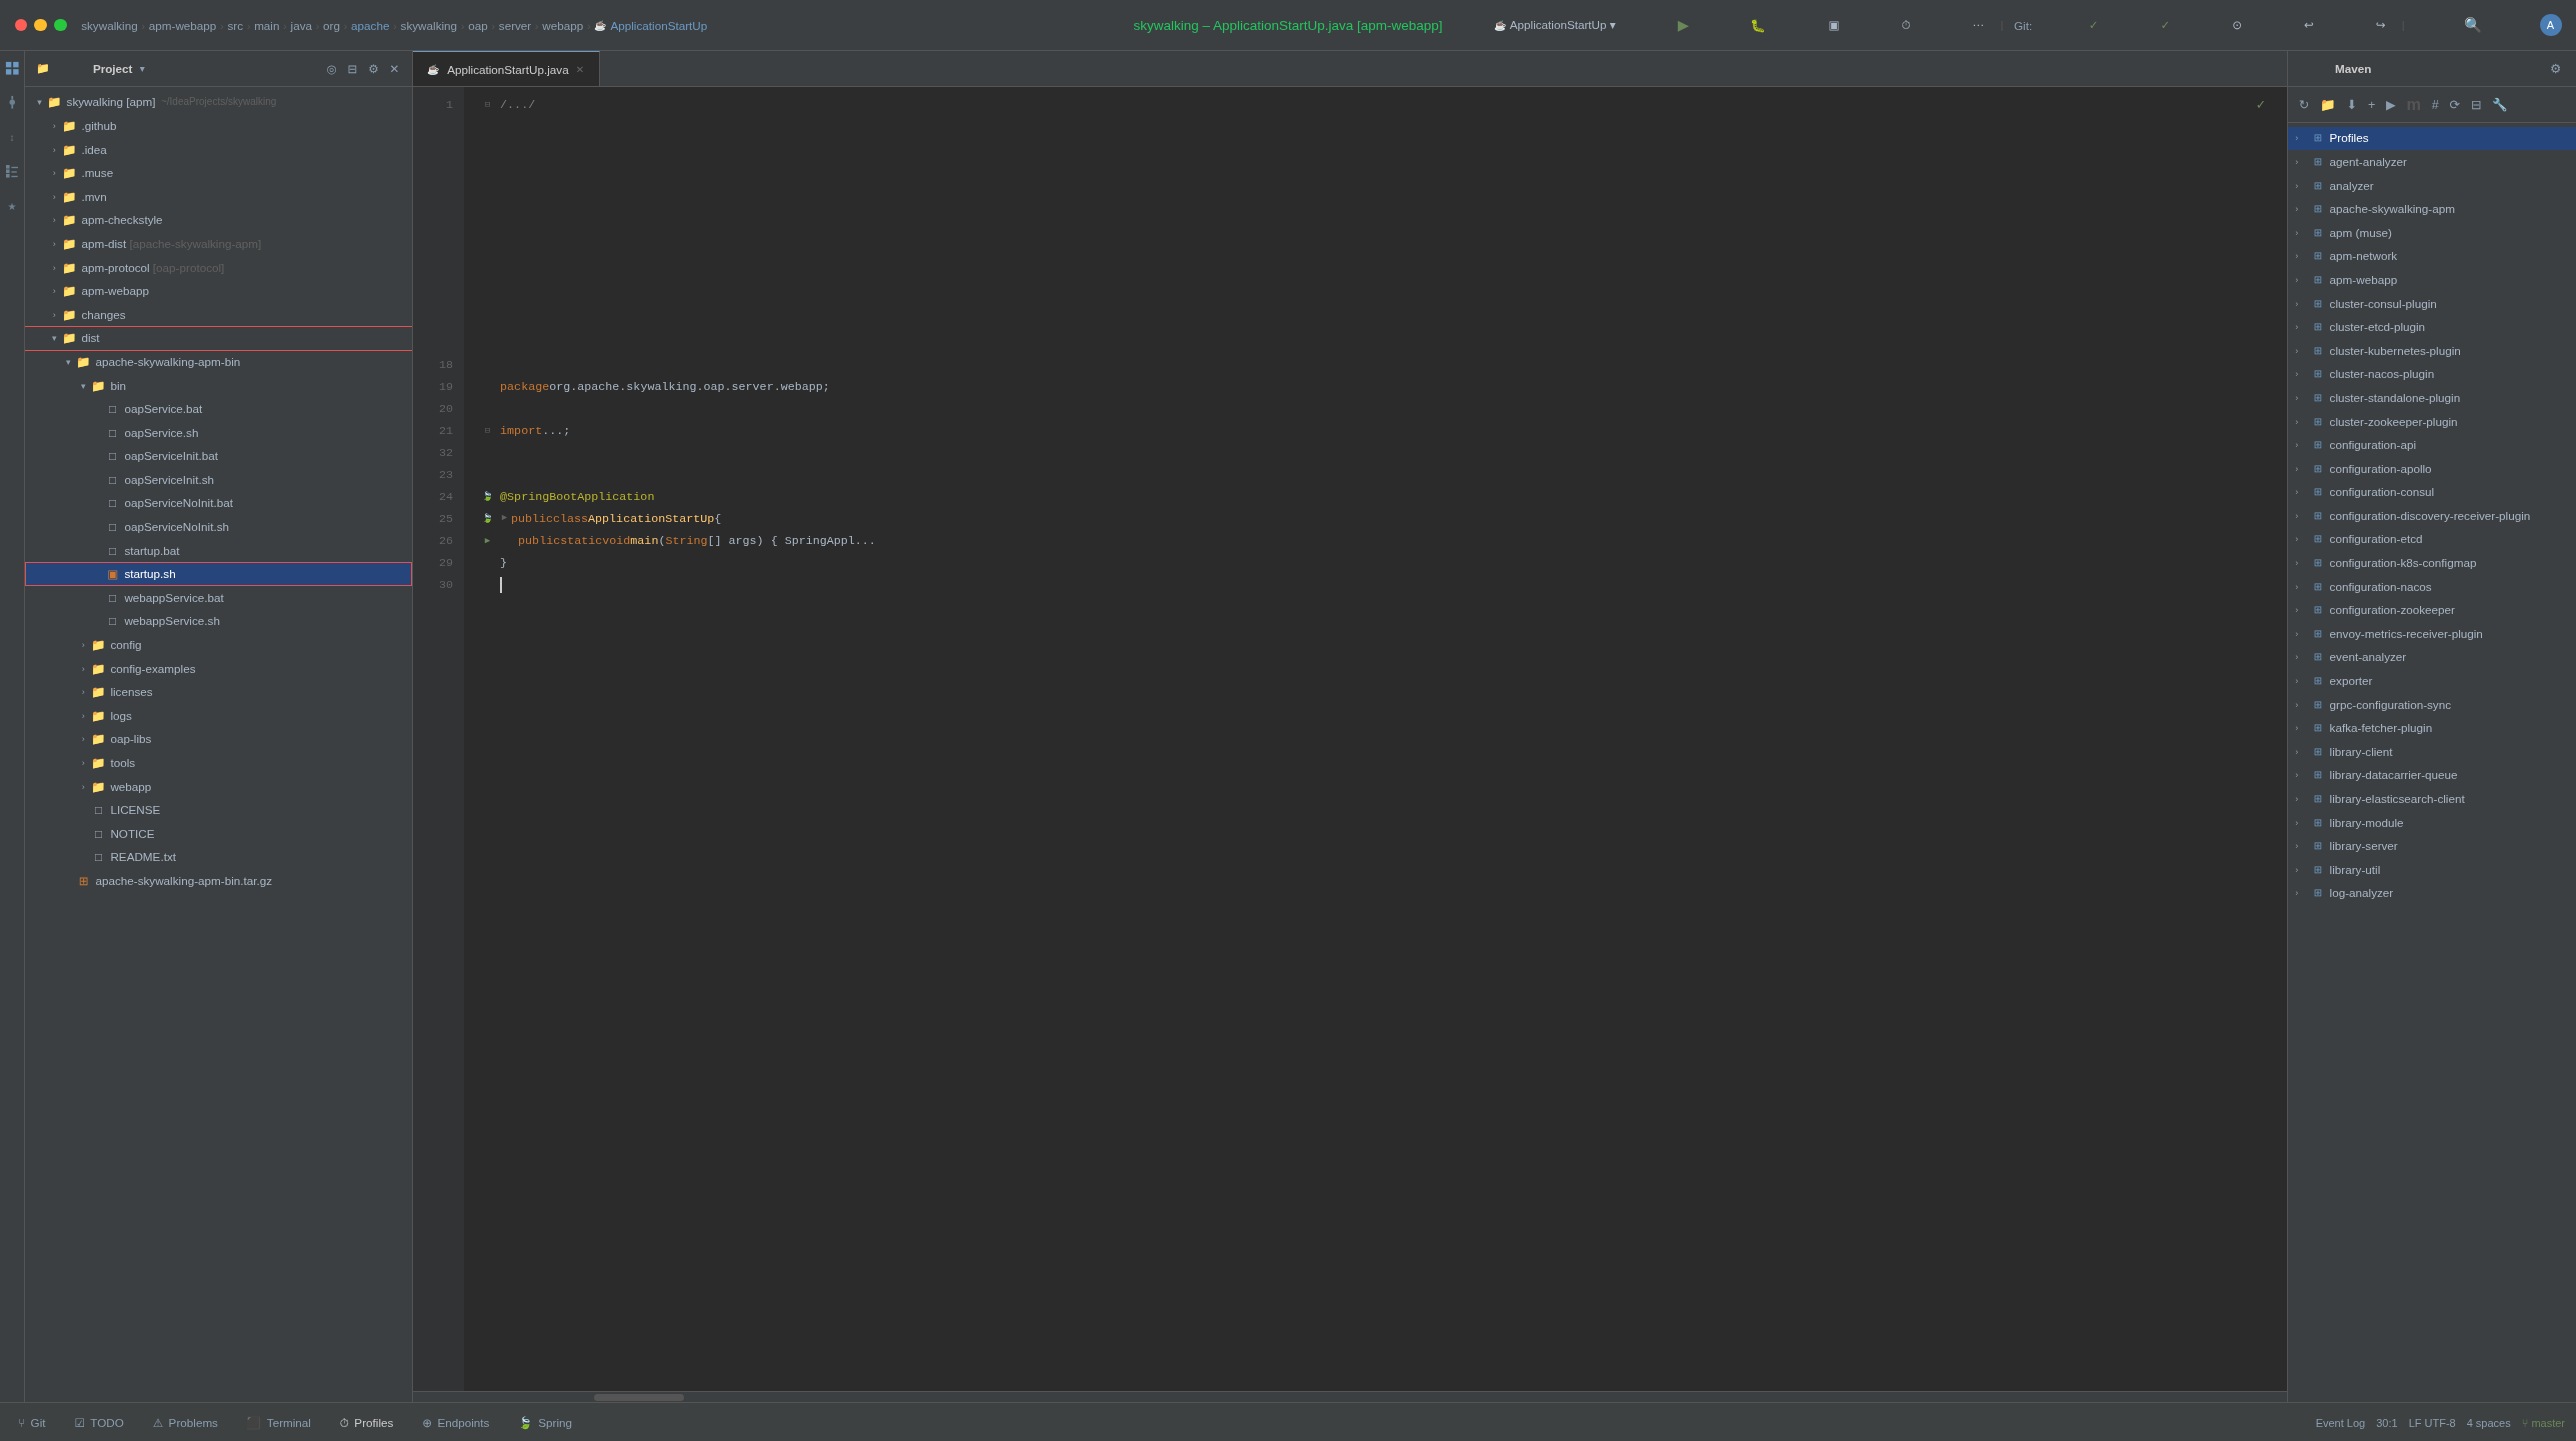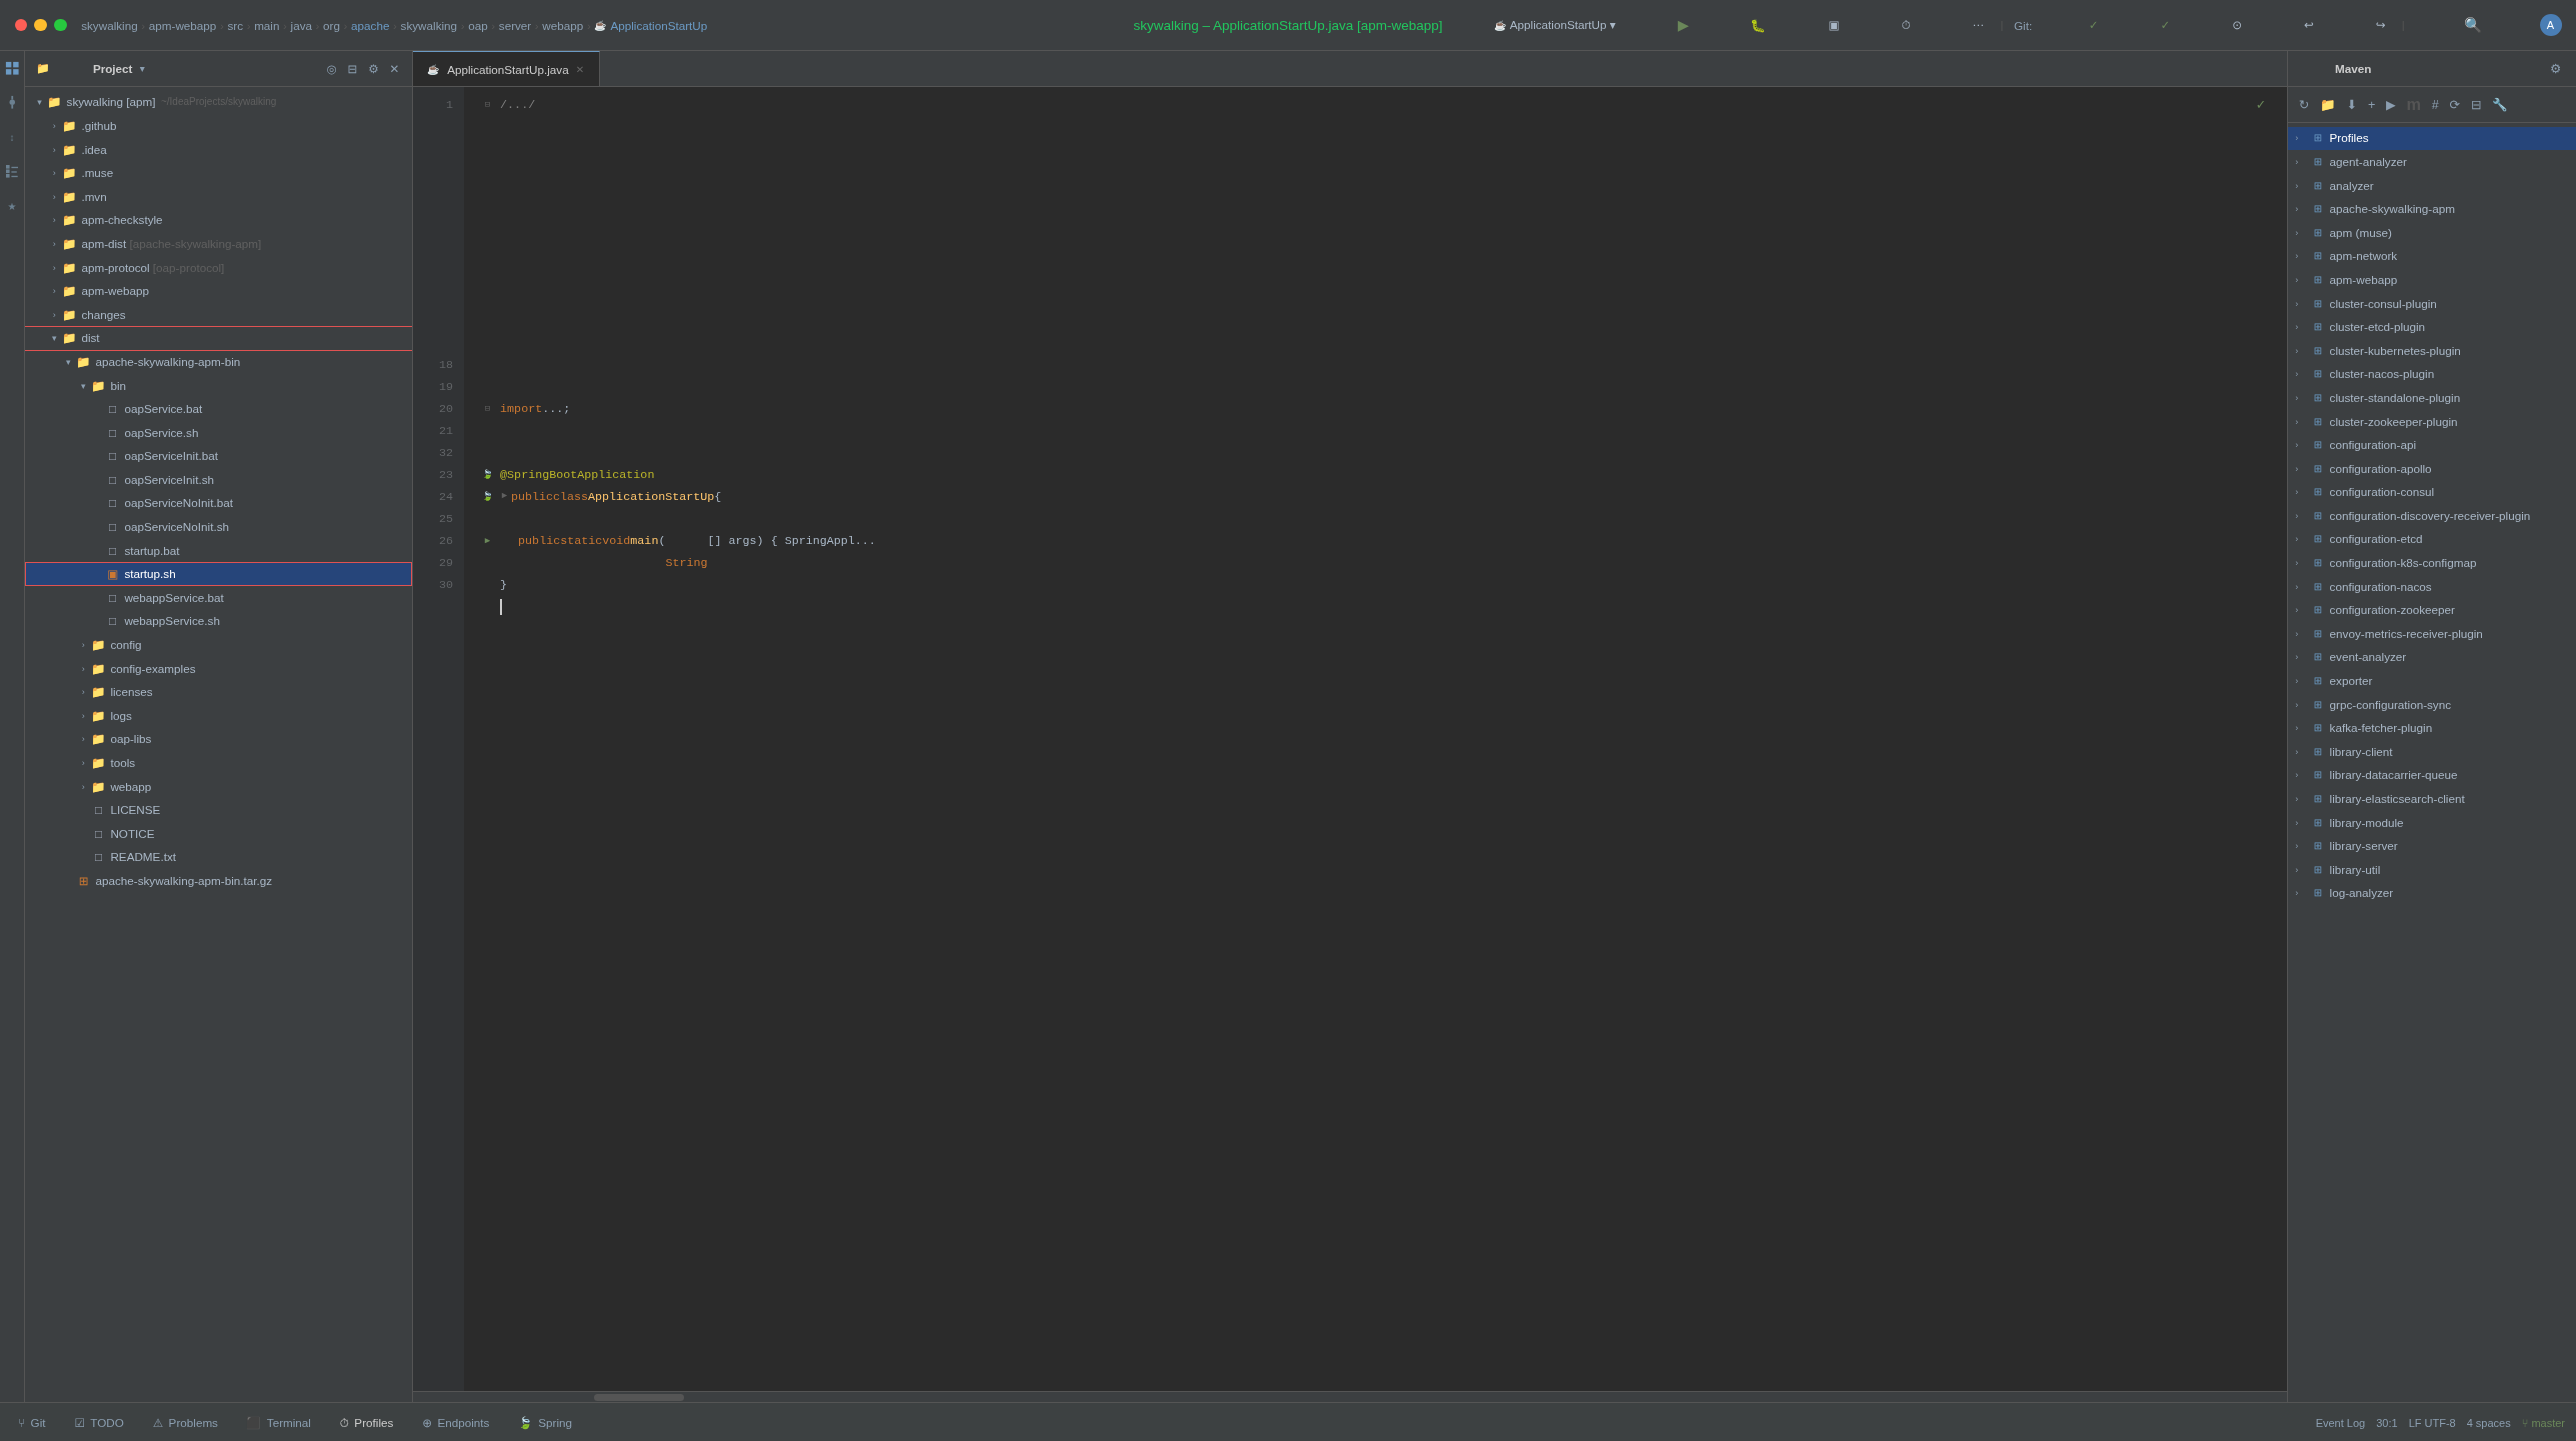--- a/index.html
+++ b/index.html
@@ -261,21 +261,21 @@
     .run-icon { color: #6a8759; }
     .fold-icon { color: #606060; }
     
     .kw-package { color: #cc7832; }
     .kw-import { color: #cc7832; }
     .kw-annotation { color: #bbb529; }
     .kw-public { color: #cc7832; }
     .kw-class { color: #cc7832; }
     .kw-static { color: #cc7832; }
     .kw-void { color: #cc7832; }
-    .kw-string { color: #cc7832; margin-top: 44px; }
+    .kw-string { color: #cc7832; }
     .code-class-name { color: #ffc66d; }
     .code-method { color: #ffc66d; }
     .code-comment { color: #808080; }
     .code-plain { color: #a9b7c6; }
 
     .editor-scrollbar {
       height: 11px;
       background: #3c3f41;
       border-top: 0.9px solid #555;
       position: relative;
@@ -795,20 +795,25 @@
         <div class="code-line">
           <span class="code-line-icon fold-icon">⊟</span>
           <span class="code-comment">/.../ </span>
           <span class="checkmark" style="margin-left: auto;padding-right:7.2px;">✓</span>
         </div>
 
         <div style="height:238px;"></div>
 
         <div class="code-line"></div>
 
+        <div class="code-line">
+          <span class="code-line-icon"></span>
+          <span class="kw-package">package </span>
+          <span class="code-plain">org.apache.skywalking.oap.server.webapp;</span>
+        </div>
 
         <div class="code-line"></div>
 
         <div class="code-line">
           <span class="code-line-icon fold-icon">⊟</span>
           <span class="kw-import">import </span>
           <span class="code-plain">...;</span>
         </div>
 
         <div class="code-line"></div>

